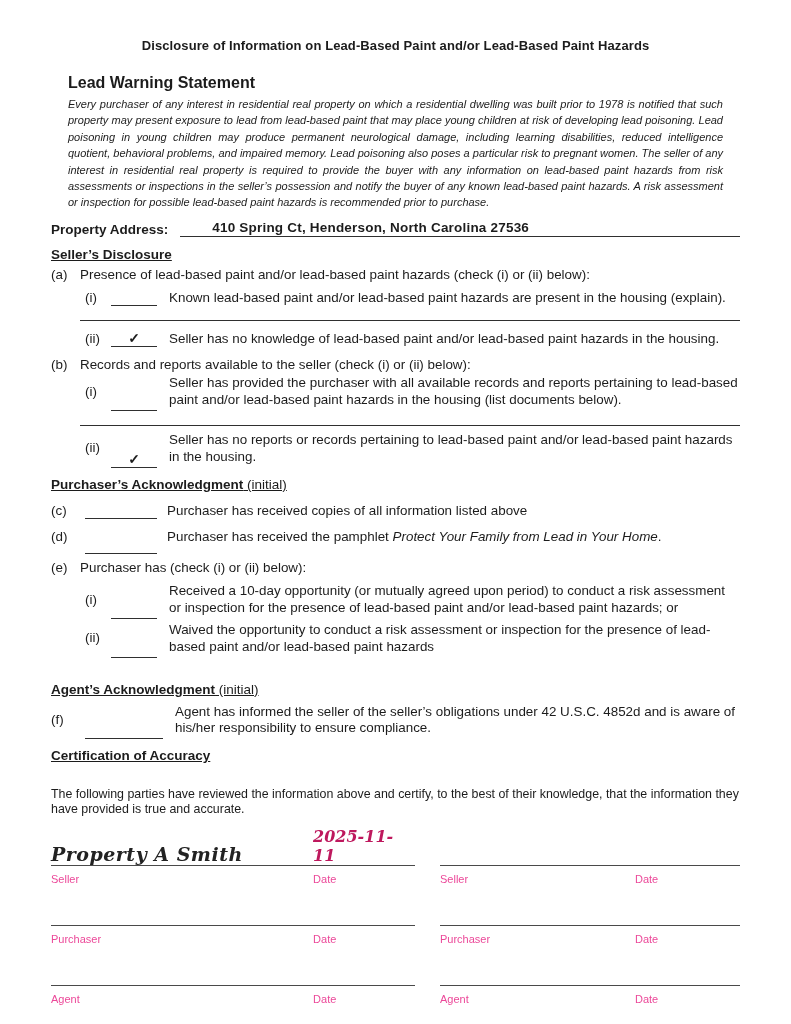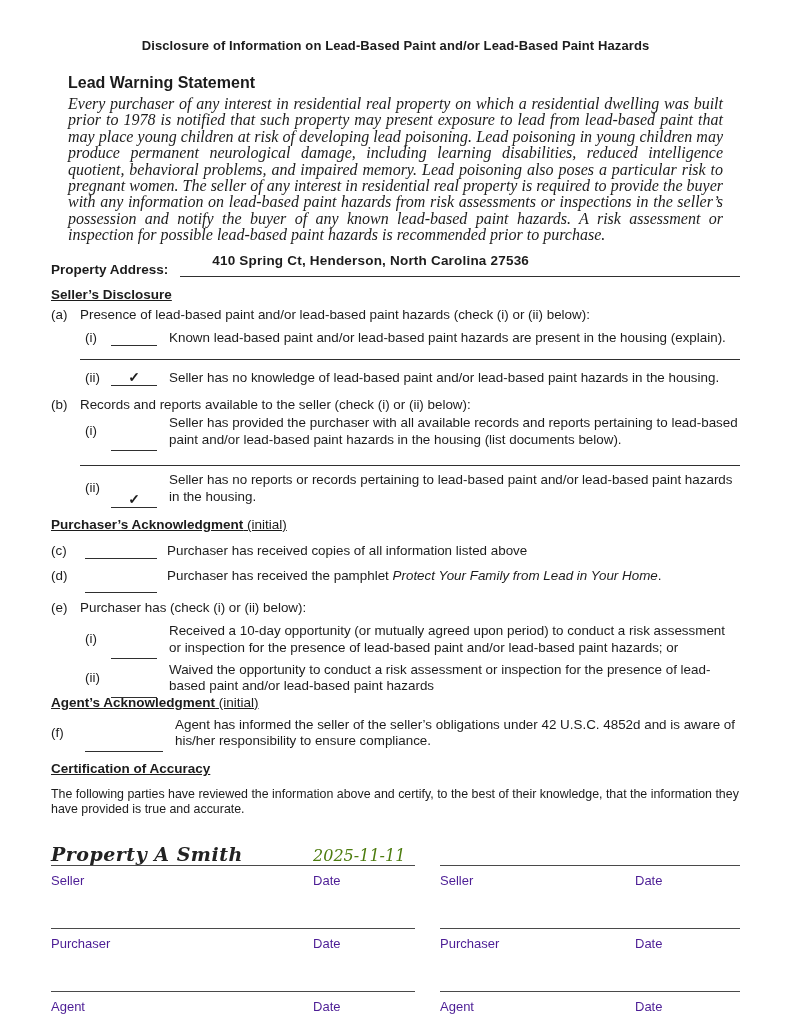--- a/index.html
+++ b/index.html
@@ -5,29 +5,28 @@
   * { margin:0; padding:0; box-sizing:border-box; }
   html,body { background:#ffffff; }
   .page {
     width:791px; height:1024px; margin:0 auto; background:#ffffff;
     font-family:"Liberation Sans", sans-serif; color:#1c1c1c;
     padding:38px 51px 0 51px; overflow:hidden; position:relative;
   }
   .doc-title { text-align:center; font-weight:bold; font-size:13px; letter-spacing:.1px; }
   .lw-heading { font-weight:bold; font-size:16px; margin:21px 0 4px 17px; }
   .lw-body {
-    font-style:italic; font-size:16px; line-height:16.4px; text-align:justify;
+    font-style:italic; font-size:11px; line-height:16.4px; text-align:justify;
     margin:0 17px 0 17px;
-    font-family:Liberation Serif, serif;
   }
   .addr-row { display:flex; margin-top:9px; align-items:flex-end; }
   .addr-label { font-weight:bold; font-size:13.5px; white-space:nowrap; }
   .addr-value {
     flex:1; margin-left:12px; border-bottom:1.6px solid #2f2f2f;
-    font-weight:bold; font-size:13.5px; padding:0 0 8px 32px; letter-spacing:.2px;
+    font-weight:bold; font-size:13.5px; padding:0 0 1px 32px; letter-spacing:.2px;
   }
   .sec-heading { font-weight:bold; font-size:13.5px; margin-top:10px;text-decoration:underline; }
   .sec-heading .suffix { font-weight:normal; }
   .item-row { display:flex; margin-top:5px; font-size:13.4px; line-height:16.4px; }
   .item-marker { width:29px; flex-shrink:0; }
   .sub { display:flex; margin-left:34px; margin-top:7px; font-size:13.4px; line-height:16.4px; }
   .sub .m { width:26px; flex-shrink:0; }
   .sub .line {
     width:46px; flex-shrink:0; margin-right:12px; border-bottom:1.4px solid #2f2f2f;
     text-align:center; font-weight:bold; font-size:14px; line-height:15px; height:16px;
@@ -38,31 +37,31 @@
   .ack { display:flex; margin-top:9px; font-size:13.4px; line-height:16.4px; }
   .ack .m { width:34px; flex-shrink:0; }
   .ack .line {
     width:72px; flex-shrink:0; margin-right:10px; border-bottom:1.4px solid #2f2f2f;
     height:16px; text-align:center;
   }
   .ack.shift .line { position:relative; top:9px; }
   .ack .line.wide { width:78px; margin-right:4px; }
   .ack.two .m { align-self:center; }
   .pamphlet { font-style:italic; }
-  .cert-body { font-size:12.4px; line-height:15.5px; margin-top:11px; }
+  .cert-body { font-size:12.4px; line-height:15.5px; margin-top:24px; }
   .sig-grid { display:grid; grid-template-columns:364px 1fr; column-gap:25px; margin-top:20px; }
   .sig-cell { margin-bottom:13px; }
   .sig-line { display:flex; align-items:flex-end; border-bottom:1.8px solid #4a4a4a; height:28px; }
   .sig-name {
     flex:0 0 72%; font-family:"DejaVu Serif", serif; font-style:italic; font-weight:bold;
     font-size:19px; line-height:22px; letter-spacing:.5px; color:#222;
   }
   .sig-cell.right .sig-name { flex:0 0 65%; }
-  .sig-date { font-family:"DejaVu Serif", serif; font-style:italic; font-size:16px; color:#4d7c0f; }
-  .sig-labels { display:flex; padding-top:7px; font-size:13px; color:#4c1d95; }
+  .sig-date { font-family:"DejaVu Serif", serif; font-style:italic; font-size:16px; color:#be185d;font-weight:bold; }
+  .sig-labels { display:flex; padding-top:7px; font-size:11px; color:#ec4899; }
   .sig-labels .role { flex:0 0 72%; }
   .sig-cell.right .sig-labels .role { flex:0 0 65%; }
 </style>
 </head>
 <body>
 
 <div class="page">
 
   <div class="doc-title">Disclosure of Information on Lead-Based Paint and/or Lead-Based Paint Hazards</div>
 
@@ -140,21 +139,21 @@
     <span class="line"></span>
     <span>Received a 10-day opportunity (or mutually agreed upon period) to conduct a risk assessment or inspection for the presence of lead-based paint and/or lead-based paint hazards; or</span>
   </div>
 
   <div class="sub two" style="margin-top:6px;">
     <span class="m">(ii)</span>
     <span class="line"></span>
     <span>Waived the opportunity to conduct a risk assessment or inspection for the presence of lead-based paint and/or lead-based paint hazards</span>
   </div>
 
-  <div class="sec-heading" style="margin-top:0;">
+  <div class="sec-heading" style="margin-top:27px;">
     <span>Agent’s Acknowledgment</span><span class="suffix"> (initial)</span>
   </div>
 
   <div class="ack two" style="margin-top:7px;">
     <span class="m">(f)</span>
     <span class="line wide" style="align-self:flex-end; margin-bottom:-2px;"></span>
     <span style="padding-left:8px;">Agent has informed the seller of the seller’s obligations under 42 U.S.C. 4852d and is aware of his/her responsibility to ensure compliance.</span>
   </div>
 
   <div class="sec-heading" style="margin-top:11px;">Certification of Accuracy</div>

